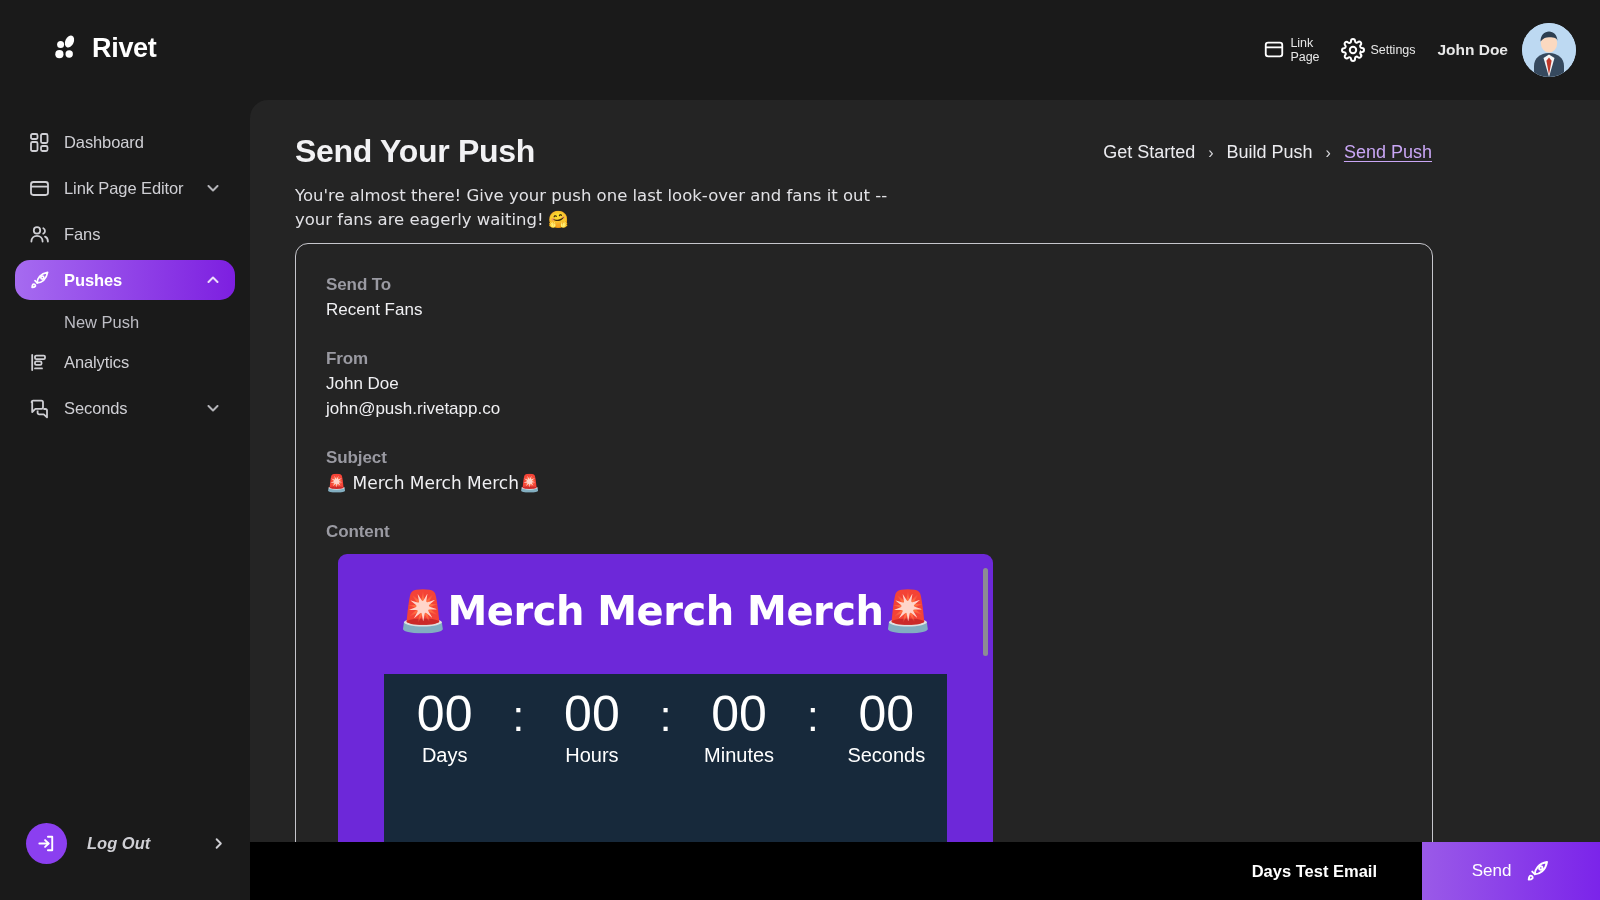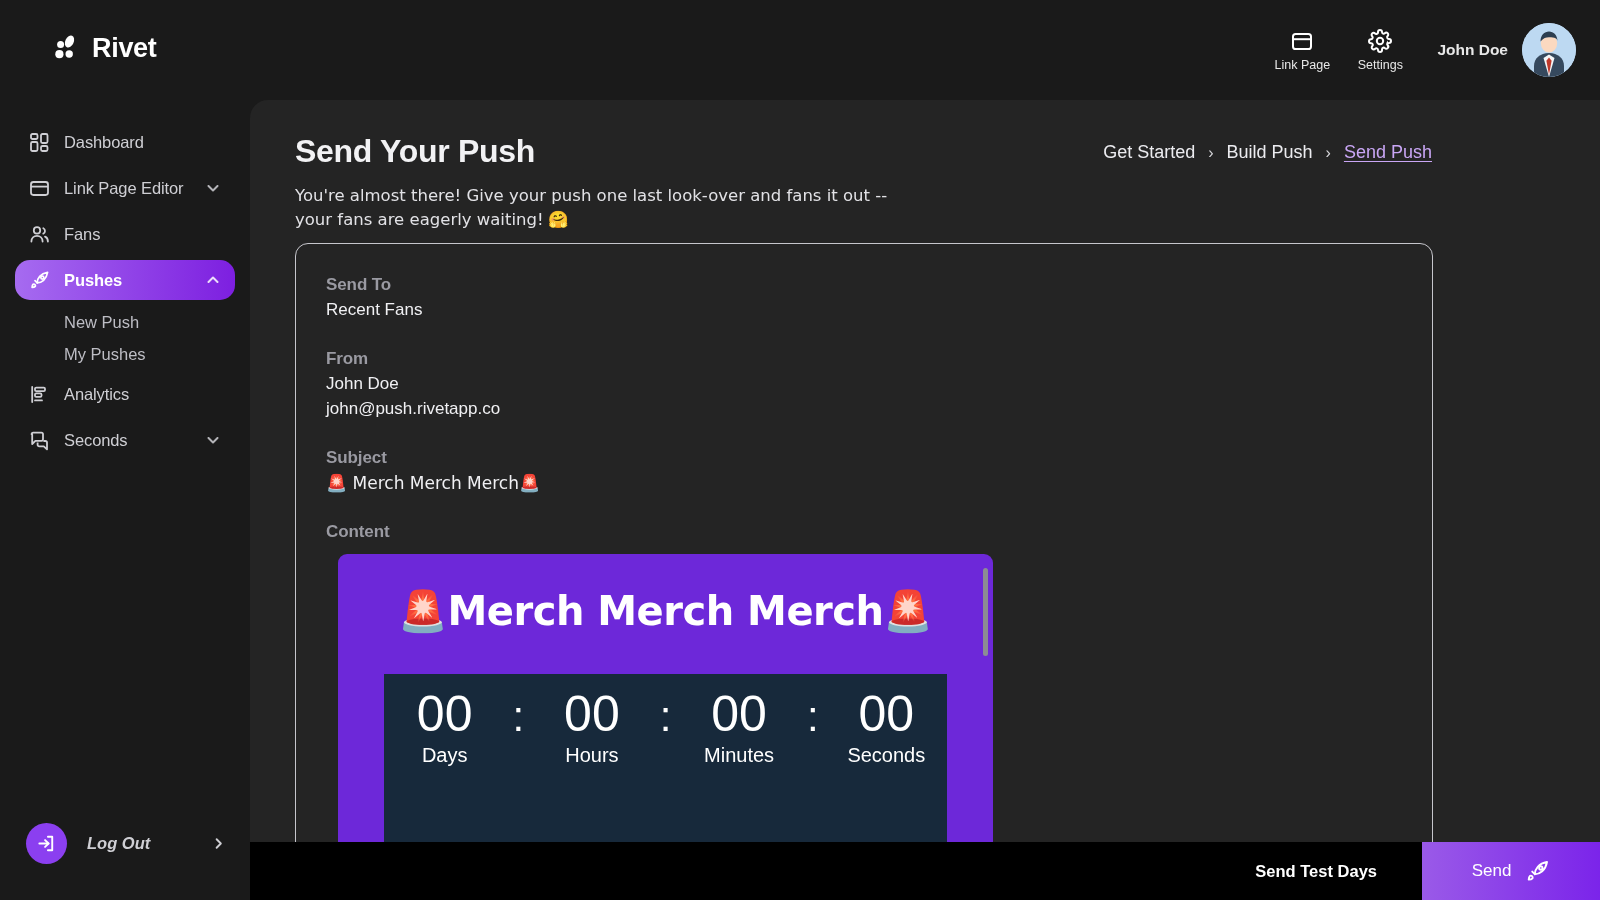--- a/index.html
+++ b/index.html
@@ -22,21 +22,21 @@
     margin-left: 52px; margin-top: -4px;
   }
   .logo-mark { width: 30px; height: 30px; display: block; }
   .logo-text { font-size: 27px; font-weight: bold; color: #ffffff; letter-spacing: -0.3px; }
 
   .header-right {
     margin-left: auto; display: flex; align-items: center;
     gap: 0px; padding-right: 24px;
   }
   .hdr-item {
-    display: flex; flex-direction: column; align-items: center; gap: 5px;
+    display: flex; flex-direction: row; align-items: center; gap: 5px;
     width: 78px; cursor: pointer;
   }
   .hdr-item .ic { width: 24px; height: 24px; display: block; }
   .hdr-item .lbl { font-size: 12.5px; color: #e8e8e8; }
   .user-name {
     font-size: 15.5px; font-weight: bold; color: #e8e8e8;
     margin-left: 18px; margin-right: 14px;
   }
   .avatar {
     width: 54px; height: 54px; border-radius: 50%;
@@ -272,21 +272,20 @@
         </span>
         <span class="n-lbl">Pushes</span>
         <span class="n-chev">
           <svg viewBox="0 0 16 16" fill="none" stroke="#fff" stroke-width="2" stroke-linecap="round" stroke-linejoin="round">
             <polyline points="3.5,10 8,5.5 12.5,10"></polyline>
           </svg>
         </span>
       </div>
 
       <div class="nav-sub">New Push</div>
-      <div class="nav-sub">My Pushes</div>
 
       <div class="nav-item" style="margin-top:4px">
         <span class="n-ic">
           <svg viewBox="0 0 21 21" fill="none" stroke="currentColor" stroke-width="1.8" stroke-linecap="round">
             <line x1="3.2" y1="3" x2="3.2" y2="18"></line>
             <rect x="6" y="3.6" width="10" height="3.6" rx="1.2"></rect>
             <rect x="6" y="9.3" width="6.5" height="3.6" rx="1.2"></rect>
             <line x1="6" y1="16.4" x2="13" y2="16.4"></line>
           </svg>
         </span>
@@ -386,21 +385,21 @@
 
             <div class="pv-scroll"></div>
           </div>
         </div>
 
       </div>
     </div>
   </div>
 
   <div class="bottombar">
-    <span class="test-email">Send Test Days</span>
+    <span class="test-email">Days Test Email</span>
     <div class="send-btn">
       <span class="s-lbl">Send</span>
       <span class="s-ic">
         <svg viewBox="0 0 25 25" fill="none" stroke="#fff" stroke-width="1.9" stroke-linecap="round" stroke-linejoin="round">
           <path d="M9.8 15.2C9.8 10.2 13.6 4.5 22 3c-1.5 8.4-7.2 12.2-12.2 12.2z"></path>
           <circle cx="15.8" cy="9" r="1.7"></circle>
           <path d="M9.8 15.2L7.2 12.6"></path>
           <path d="M5 16.8c-1.2 1.2-1.3 3.8-1.3 3.8s2.6-.1 3.8-1.3a1.9 1.9 0 0 0-2.5-2.5z"></path>
         </svg>
       </span>

